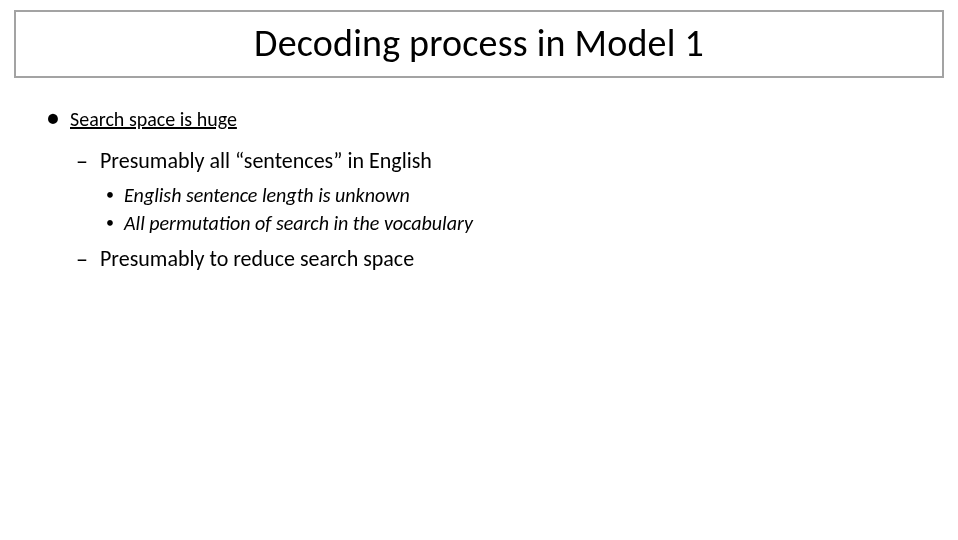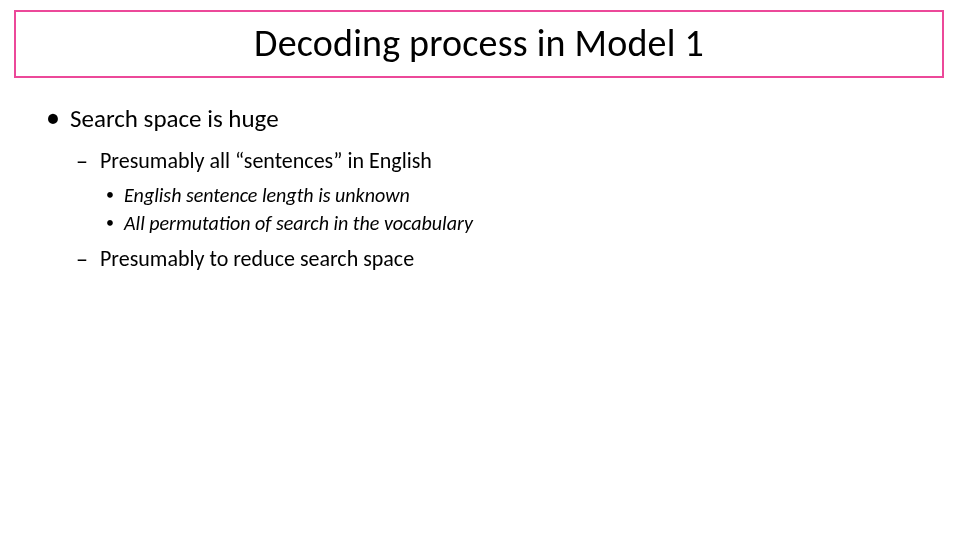--- a/index.html
+++ b/index.html
@@ -1,20 +1,20 @@
 <!DOCTYPE html>
 <html><head>
 <meta charset="utf-8">
 <style>
   * { margin: 0; padding: 0; box-sizing: border-box; }
   html, body { width: 958px; height: 540px; background: #ffffff; font-family: Calibri, "Segoe UI", Arial, sans-serif; color: #000; }
   .slide { width: 958px; height: 540px; position: relative; padding: 0; }
   .title-box {
     margin: 10px 14px 0 14px;
-    border: 2px solid #ec4899;
+    border: 2px solid #a3a3a3;
     background: #ffffff;
     padding: 8px 0 10px 0;
     text-align: center;
   }
   .title-box h1 {
     font-size: 38px;
     font-weight: 400;
     color: #000;
     letter-spacing: 0.2px;
   }
@@ -25,21 +25,21 @@
   .lvl1 > li { position: relative; padding-left: 30px; margin-bottom: 6px; }
   .lvl1 > li::before {
     content: "•";
     position: absolute;
     left: 6px;
     top: 0;
     font-size: 28px;
     line-height: 32px;
     color: #000;
   }
-  .lvl1 > li > .txt { font-size: 25px; line-height: 34px; }
+  .lvl1 > li > .txt { font-size: 20px; line-height: 34px; text-decoration: underline; }
   .lvl2 { margin-top: 10px; }
   .lvl2 > li { position: relative; padding-left: 30px; margin-bottom: 4px; }
   .lvl2 > li::before {
     content: "–";
     position: absolute;
     left: 6px;
     top: 0;
     font-size: 24px;
     line-height: 30px;
     color: #000;

